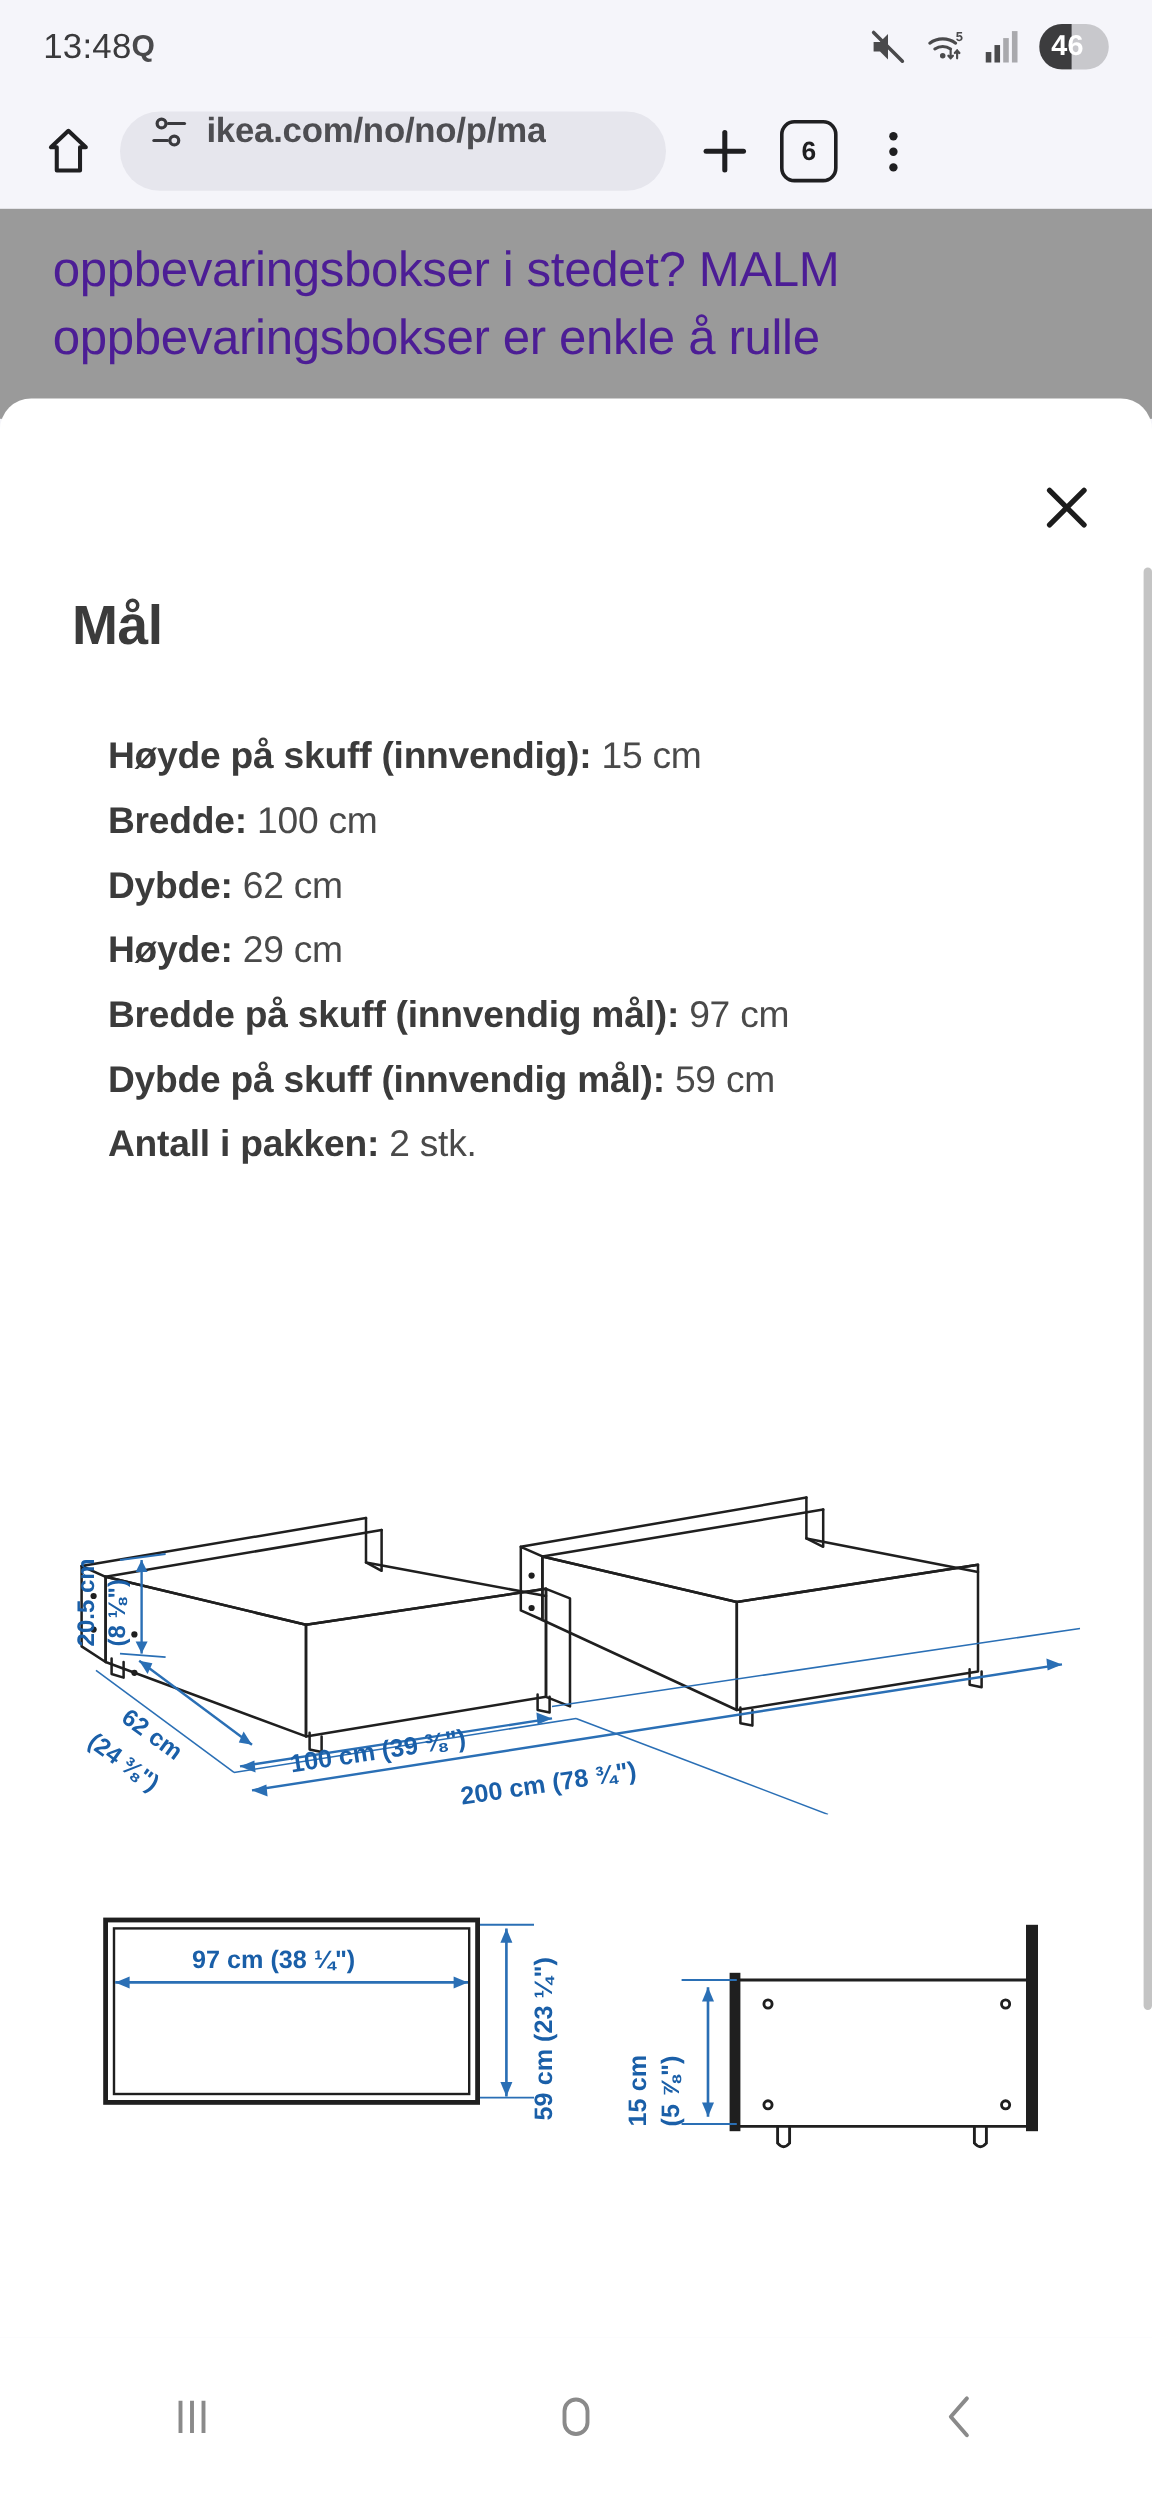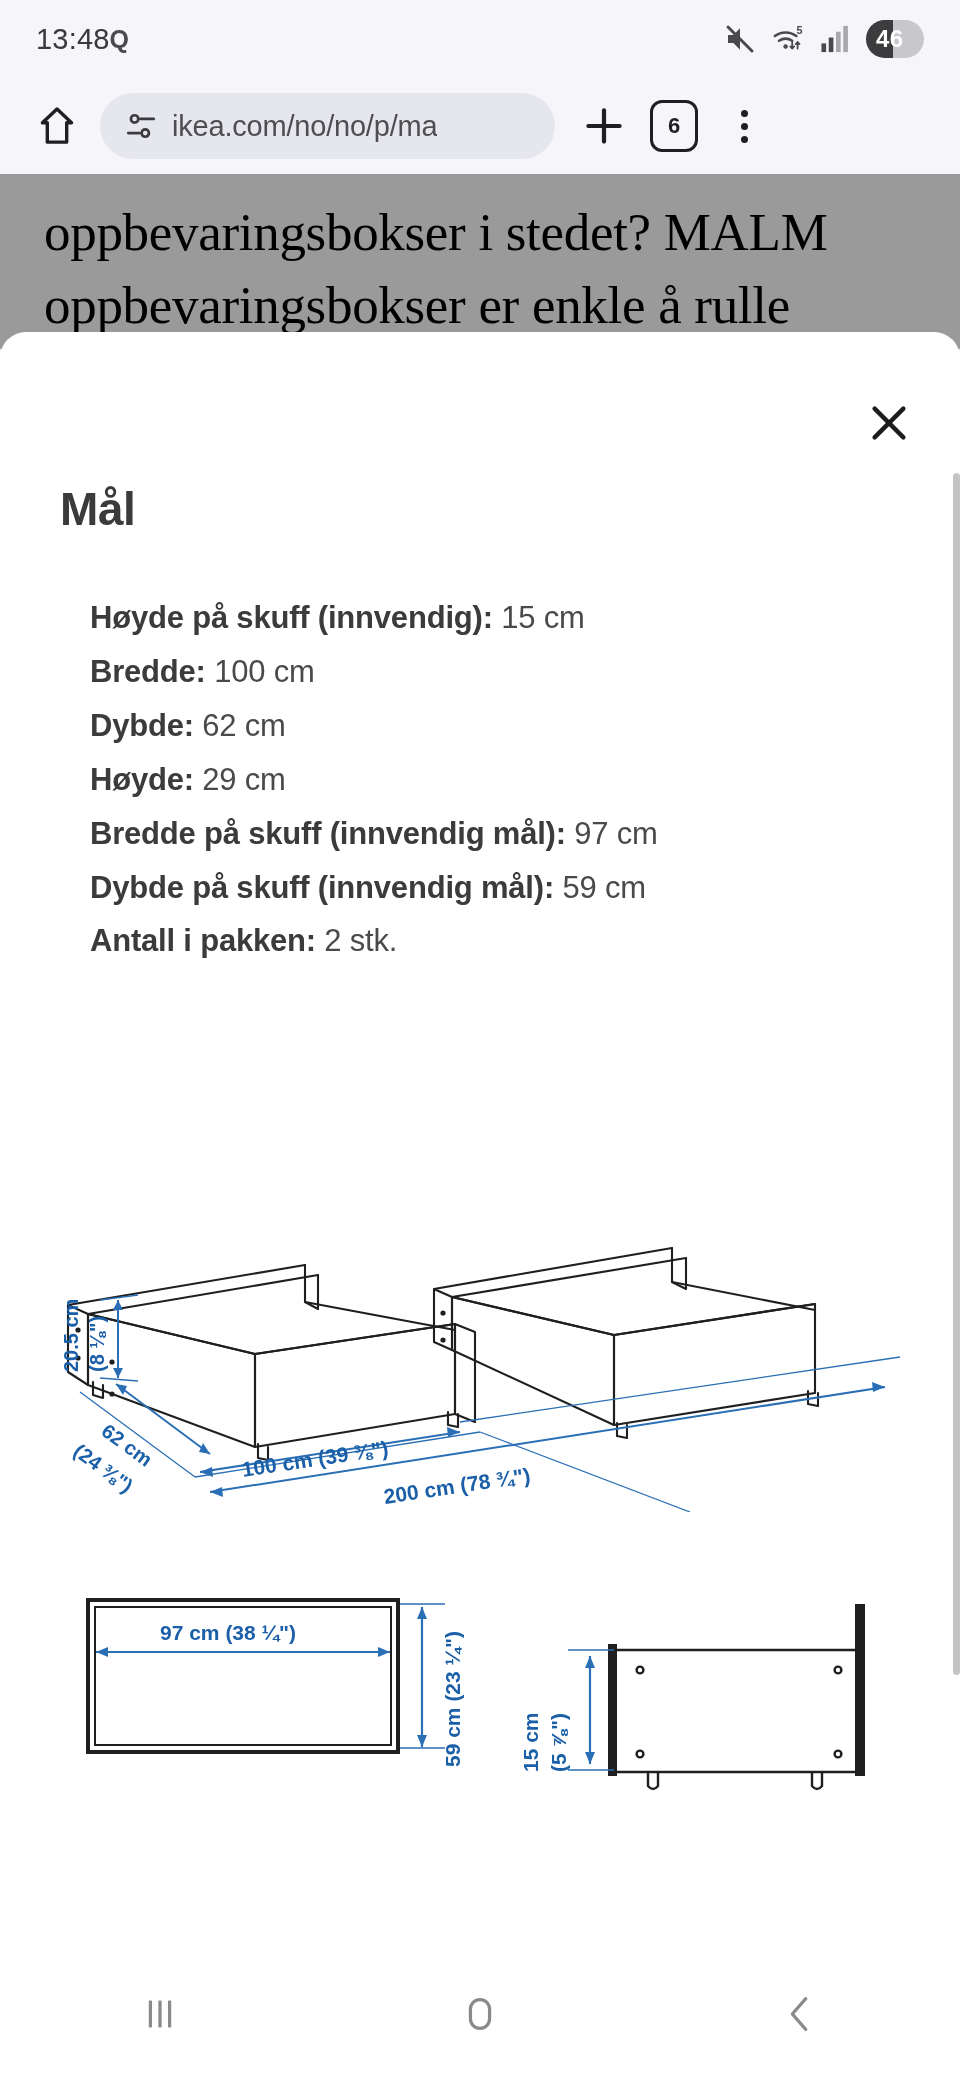--- a/index.html
+++ b/index.html
@@ -44,59 +44,59 @@
     background:#f5f5fa;
     display:flex; align-items:center; padding:0 26px; gap:8px;
   }
   .tb-btn {
     width:62px; height:62px; display:flex; align-items:center; justify-content:center;
     flex:0 0 auto; cursor:pointer;
   }
   .url-pill {
     flex:0 0 auto; width:455px; height:66px; border-radius:33px;
     background:#e6e6ed;
-    display:flex; align-items:center; gap:14px; padding:0 24px;
-    margin-left:4px; margin-right:10px; cursor:pointer;
+    display:flex; align-items:flex-start; gap:14px; padding:0 24px;
+    margin-left:4px; margin-right:10px; cursor:pointer;font-weight:bold;
   }
   .url-text {
     font-size:29px; color:#4e4e52; white-space:nowrap; overflow:hidden;
     letter-spacing:-.2px;
   }
   .tab-count-box {
     width:48px; height:52px; border:3.5px solid #1f1f21; border-radius:12px;
     display:flex; align-items:center; justify-content:center;
   }
   .tab-count-num { font-size:22px; font-weight:600; color:#1f1f21; }
   .kebab { display:flex; flex-direction:column; gap:6px; align-items:center; }
   .kebab i { width:7px; height:7px; border-radius:50%; background:#1f1f21; display:block; }
 
   
   .page-behind {
     position:absolute; top:174px; left:0; width:960px; height:175px;
     background:#9a9a9a;
     overflow:hidden;
   }
   .behind-text {
-    font-size:53px; line-height:1.38; color:#000000;
-    padding:22px 44px 0 44px; letter-spacing:-.3px;font-family:Liberation Serif, serif;
+    font-size:41px; line-height:1.38; color:#4c1d95;
+    padding:22px 44px 0 44px; letter-spacing:-.3px;
   }
 
   
   .modal {
     position:absolute; left:0; top:332px; width:960px; height:1616px;
     background:#ffffff;
     border-top-left-radius:26px; border-top-right-radius:26px;
     overflow:hidden;
   }
   .modal-close {
     position:absolute; right:38px; top:58px;
     width:66px; height:66px; display:flex; align-items:center; justify-content:center;
     cursor:pointer;
   }
-  .modal-body { position:absolute; left:0; top:0; width:960px; padding:4px 60px; }
+  .modal-body { position:absolute; left:0; top:0; width:960px; padding:16px 60px; }
 
   .modal-title {
     font-size:46px; font-weight:700; color:#3b3b3b;
     margin-top:146px; letter-spacing:-.4px;
   }
 
   .spec-list { margin-top:62px;margin-left:30px; }
   .spec-row {
     font-size:31px; line-height:1.32; color:#3b3b3b;
     margin-bottom:13px; letter-spacing:-.2px;

